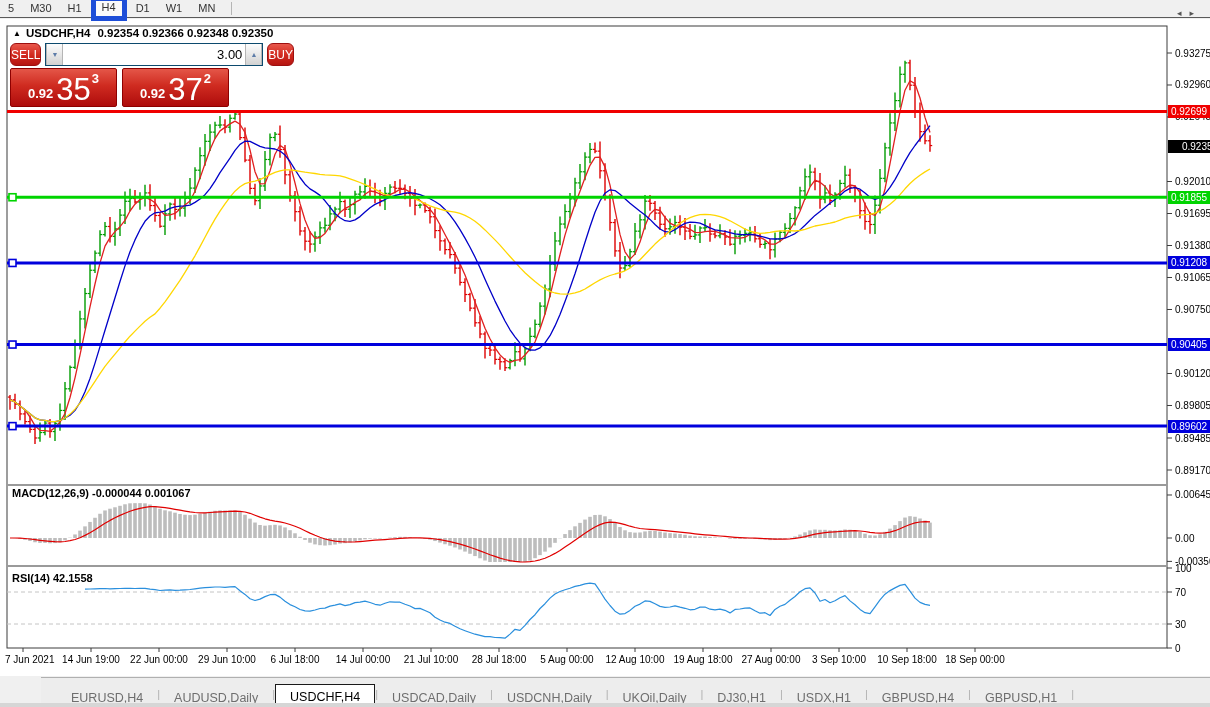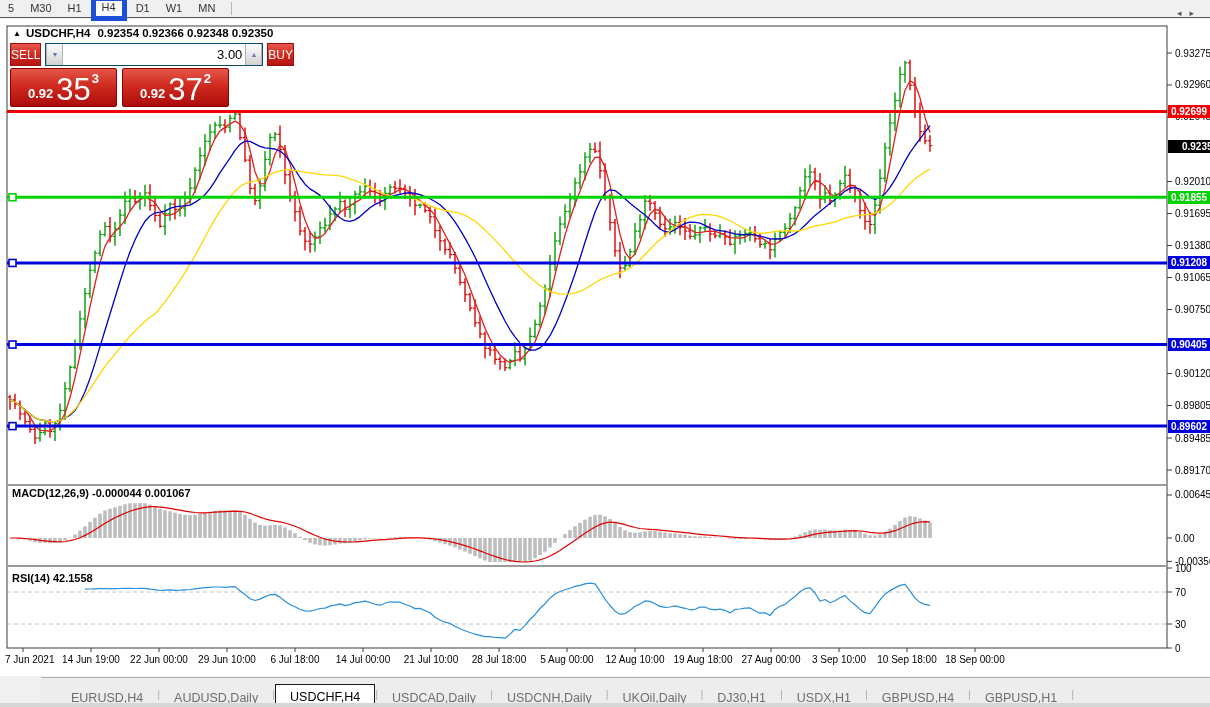--- a/index.html
+++ b/index.html
@@ -20,27 +20,27 @@
   #chart-header{position:absolute;left:13px;top:27px;font-size:11.5px;font-weight:700;color:#000;white-space:nowrap;}
   #chart-header .tri{font-size:8px;vertical-align:1px;margin-right:5px;}
   #chart-header .quotes{margin-left:7px;}
 
   .ind-label{position:absolute;font-size:11px;font-weight:700;color:#000;white-space:nowrap;}
   #macd-label{left:12px;top:487px;}
   #rsi-label{left:12px;top:572px;}
 
   
   .badge{position:absolute;left:1168px;width:42px;height:13px;line-height:13px;
-         font-size:10px;color:#fff;text-align:center;font-weight:700;}
+         font-size:10px;color:#fff;text-align:center;font-weight:400;}
 
   
   #trade-panel{position:absolute;left:10px;top:43px;width:219px;}
   .tp-row1{display:flex;height:23px;}
   .tp-sell,.tp-buy{background:linear-gradient(#e8574b,#d0281e 55%,#b51511);border:1px solid #9d0f0f;
-        color:#fff;font-size:12px;font-family:"Liberation Sans",sans-serif;border-radius:0;padding:0;}
+        color:#fff;font-size:12px;font-family:"Liberation Sans",sans-serif;border-radius:6px;padding:0;}
   .tp-sell{width:59px;}
   .tp-buy{width:53px;}
   .tp-vol{flex:1;display:flex;margin:0 4px;height:21px;border:1px solid #0c4a6e;background:#fff;}
   .tp-step{width:17px;background:linear-gradient(#fdfdfd,#d2d2d2);border:none;border-left:1px solid #b5b5b5;
         border-right:1px solid #b5b5b5;color:#5d7ca8;font-size:7px;padding:0;}
   .tp-field{flex:1;border:none;outline:none;text-align:right;font-size:13px;padding:0 3px;min-width:20px;
         font-family:"Liberation Sans",sans-serif;color:#000;}
   .tp-row2{display:flex;margin-top:2px;}
   .tp-price{flex:1;height:39px;background:linear-gradient(#e45648 0%,#cf2b20 45%,#ae0c0c 100%);
         border:1px solid #8e0000;border-radius:2px;color:#fff;display:flex;align-items:flex-end;

